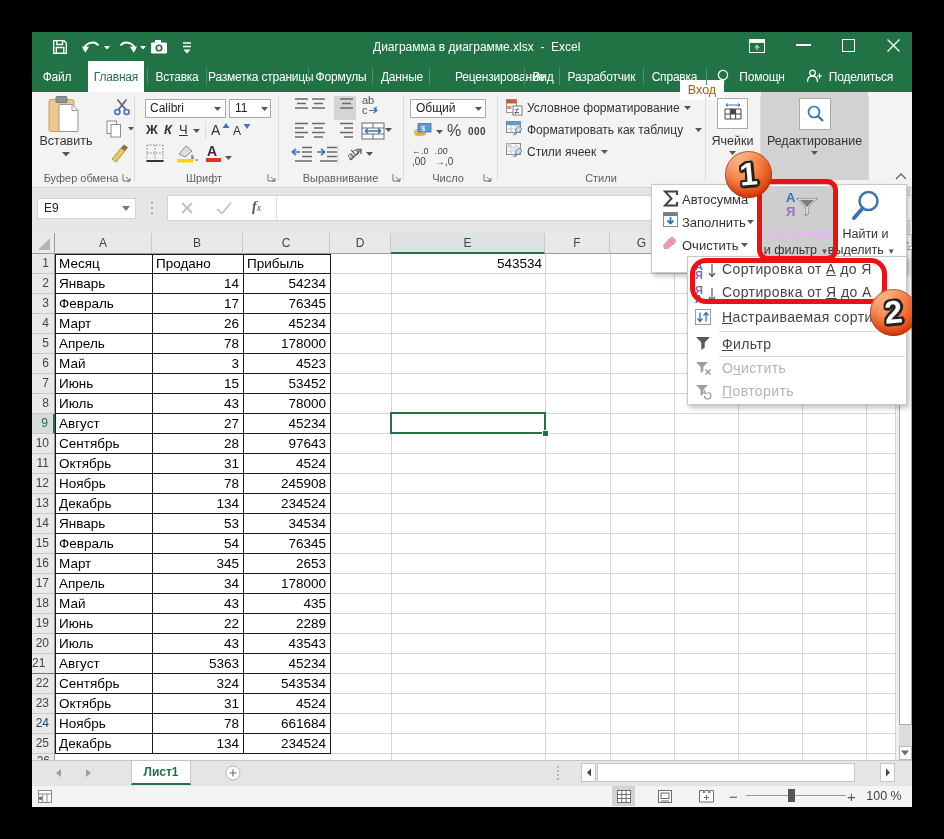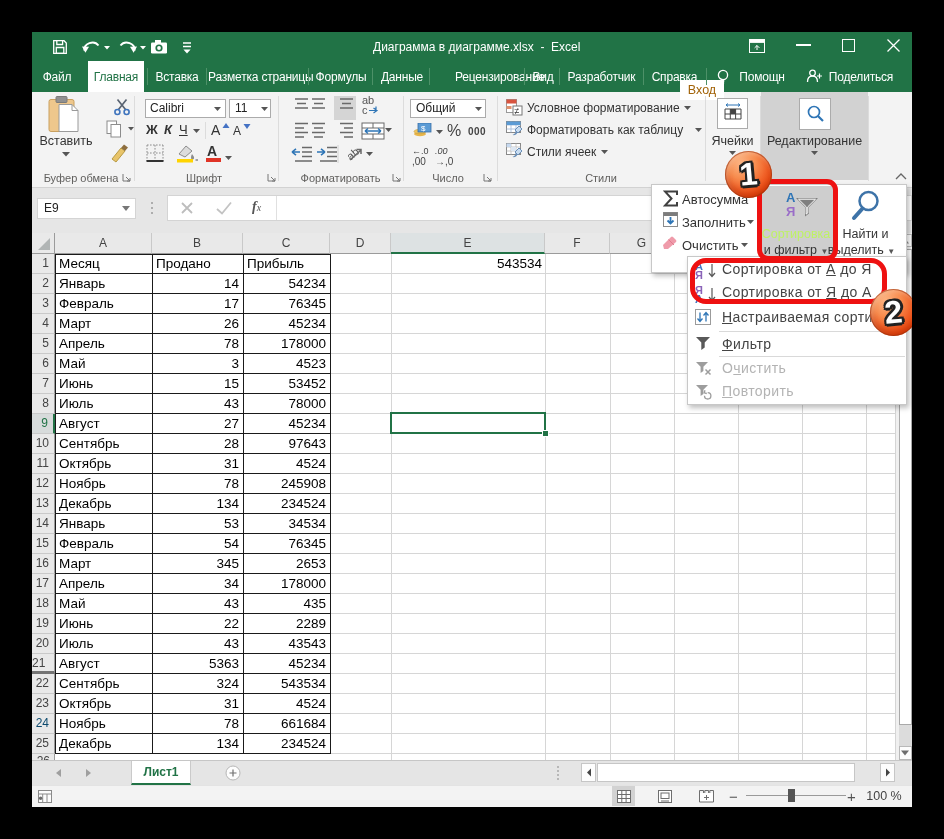--- a/index.html
+++ b/index.html
@@ -116,21 +116,21 @@
 <div class="gdiv" style="left:134px;top:96px;height:85px;"></div>
 <div class="gdiv" style="left:278px;top:96px;height:85px;"></div>
 <div class="gdiv" style="left:403px;top:96px;height:85px;"></div>
 <div class="gdiv" style="left:497px;top:96px;height:85px;"></div>
 <div class="gdiv" style="left:705px;top:96px;height:85px;"></div>
 <div class="gdiv" style="left:760px;top:96px;height:85px;"></div>
 <div class="gdiv" style="left:868px;top:96px;height:85px;"></div>
 
 <div class="glabel" style="left:32px;top:172px;width:98px;">Буфер обмена</div>
 <div class="glabel" style="left:134px;top:172px;width:140px;">Шрифт</div>
-<div class="glabel" style="left:278px;top:172px;width:125px;">Форматировать</div>
+<div class="glabel" style="left:278px;top:172px;width:125px;">Выравнивание</div>
 <div class="glabel" style="left:403px;top:172px;width:90px;">Число</div>
 <div class="glabel" style="left:497px;top:172px;width:208px;">Стили</div>
 
 <svg class="abs" style="left:122px;top:173px;" width="9" height="9">
     <path d="M1 1 v7 h7 M4 4 l4 4 M8 5 v3 h-3" stroke="#777" fill="none"></path>
   </svg>
 <svg class="abs" style="left:267px;top:173px;" width="9" height="9">
     <path d="M1 1 v7 h7 M4 4 l4 4 M8 5 v3 h-3" stroke="#777" fill="none"></path>
   </svg>
 <svg class="abs" style="left:392px;top:173px;" width="9" height="9">
@@ -372,21 +372,21 @@
 <div class="abs" style="left:32px;top:454px;width:23px;height:20px;background:#e9e9e9;border-right:1px solid #9b9b9b;border-bottom:1px solid #c9c9c9;line-height:19px;text-align:right;padding-right:5px;font-size:12px;color:#444;">11</div>
 <div class="abs" style="left:32px;top:474px;width:23px;height:20px;background:#e9e9e9;border-right:1px solid #9b9b9b;border-bottom:1px solid #c9c9c9;line-height:19px;text-align:right;padding-right:5px;font-size:12px;color:#444;">12</div>
 <div class="abs" style="left:32px;top:494px;width:23px;height:20px;background:#e9e9e9;border-right:1px solid #9b9b9b;border-bottom:1px solid #c9c9c9;line-height:19px;text-align:right;padding-right:5px;font-size:12px;color:#444;">13</div>
 <div class="abs" style="left:32px;top:514px;width:23px;height:20px;background:#e9e9e9;border-right:1px solid #9b9b9b;border-bottom:1px solid #c9c9c9;line-height:19px;text-align:right;padding-right:5px;font-size:12px;color:#444;">14</div>
 <div class="abs" style="left:32px;top:534px;width:23px;height:20px;background:#e9e9e9;border-right:1px solid #9b9b9b;border-bottom:1px solid #c9c9c9;line-height:19px;text-align:right;padding-right:5px;font-size:12px;color:#444;">15</div>
 <div class="abs" style="left:32px;top:554px;width:23px;height:20px;background:#e9e9e9;border-right:1px solid #9b9b9b;border-bottom:1px solid #c9c9c9;line-height:19px;text-align:right;padding-right:5px;font-size:12px;color:#444;">16</div>
 <div class="abs" style="left:32px;top:574px;width:23px;height:20px;background:#e9e9e9;border-right:1px solid #9b9b9b;border-bottom:1px solid #c9c9c9;line-height:19px;text-align:right;padding-right:5px;font-size:12px;color:#444;">17</div>
 <div class="abs" style="left:32px;top:594px;width:23px;height:20px;background:#e9e9e9;border-right:1px solid #9b9b9b;border-bottom:1px solid #c9c9c9;line-height:19px;text-align:right;padding-right:5px;font-size:12px;color:#444;">18</div>
 <div class="abs" style="left:32px;top:614px;width:23px;height:20px;background:#e9e9e9;border-right:1px solid #9b9b9b;border-bottom:1px solid #c9c9c9;line-height:19px;text-align:right;padding-right:5px;font-size:12px;color:#444;">19</div>
 <div class="abs" style="left:32px;top:634px;width:23px;height:20px;background:#e9e9e9;border-right:1px solid #9b9b9b;border-bottom:1px solid #c9c9c9;line-height:19px;text-align:right;padding-right:5px;font-size:12px;color:#444;">20</div>
-<div class="abs" style="left:32px;top:654px;width:23px;height:20px;background:#e9e9e9;border-right:1px solid #9b9b9b;border-bottom:3px solid #737373;line-height:19px;text-align:right;padding-right:22px;font-size:12px;color:#444;">21</div>
+<div class="abs" style="left:32px;top:654px;width:23px;height:20px;background:#e9e9e9;border-right:1px solid #9b9b9b;border-bottom:1px solid #737373;line-height:19px;text-align:right;padding-right:22px;font-size:12px;color:#444;">21</div>
 <div class="abs" style="left:32px;top:674px;width:23px;height:20px;background:#e9e9e9;border-right:1px solid #9b9b9b;border-bottom:1px solid #c9c9c9;line-height:19px;text-align:right;padding-right:5px;font-size:12px;color:#444;">22</div>
 <div class="abs" style="left:32px;top:694px;width:23px;height:20px;background:#e9e9e9;border-right:1px solid #9b9b9b;border-bottom:1px solid #c9c9c9;line-height:19px;text-align:right;padding-right:5px;font-size:12px;color:#444;">23</div>
 <div class="abs" style="left:32px;top:714px;width:23px;height:20px;background:#e9e9e9;border-right:1px solid #9b9b9b;border-bottom:1px solid #c9c9c9;line-height:19px;text-align:right;padding-right:5px;font-size:12px;color:#0c4a6e;">24</div>
 <div class="abs" style="left:32px;top:734px;width:23px;height:20px;background:#e9e9e9;border-right:1px solid #9b9b9b;border-bottom:1px solid #c9c9c9;line-height:19px;text-align:right;padding-right:5px;font-size:12px;color:#444;">25</div>
 <div class="abs" style="left:32px;top:754px;width:23px;height:6px;background:#e9e9e9;border-right:1px solid #9b9b9b;overflow:hidden;">
     <div style="position:absolute;left:0;top:0;width:18px;text-align:right;font-size:12px;color:#444;">26</div>
   </div>
 <div class="gl-v" style="left:391px;top:254px;height:506px;"></div>
 <div class="gl-v" style="left:545px;top:254px;height:506px;"></div>
 <div class="gl-v" style="left:610px;top:254px;height:506px;"></div>
@@ -614,21 +614,21 @@
     <path d="M0 0 h7 l-3.5 4 z" fill="#555"></path>
   </svg>
 
 <div class="abs" style="left:759px;top:186px;width:74px;height:70px;background:#cecece;"></div>
 <div class="abs" style="left:786px;top:190px;font-size:13px;font-weight:bold;color:#2e75b6;">А</div>
 <div class="abs" style="left:786px;top:204px;font-size:13px;font-weight:bold;color:#9a6dc8;">Я</div>
 <svg class="abs" style="left:795px;top:197px;" width="24" height="20" viewBox="0 0 24 20">
   <path d="M1 1 L23 1 L14 10 L14 16.5 L10 19.5 L10 10 Z" fill="#7f7f7f"></path>
   <path d="M3.5 2.2 L20.5 2.2 L12.8 9.8 L12.8 15.9 L11.2 17.1 L11.2 9.8 Z" fill="none" stroke="#fff" stroke-width="1"></path>
 </svg>
-<div class="abs" style="left:759px;top:227px;width:74px;text-align:center;font-size:12.5px;color:#bef264;">Сортировка</div>
+<div class="abs" style="left:759px;top:227px;width:74px;text-align:center;font-size:12.5px;color:#f0abfc;">Сортировка</div>
 <div class="abs" style="left:759px;top:243px;width:74px;text-align:center;font-size:12.5px;color:#333;">и фильтр <span style="font-size:8px;color:#555;">▼</span></div>
 
 <svg class="abs" style="left:851px;top:189px;" width="32" height="32" viewBox="0 0 32 32">
   <circle cx="17.5" cy="12" r="9" fill="none" stroke="#3d73a8" stroke-width="2.5"></circle>
   <path d="M11.5 19.5 L3 29" stroke="#3d73a8" stroke-width="4" stroke-linecap="round"></path>
 </svg>
 <div class="abs" style="left:830px;top:227px;width:71px;text-align:center;font-size:12.5px;color:#333;">Найти и</div>
 <div class="abs" style="left:826px;top:243px;width:71px;text-align:center;font-size:12.5px;color:#333;">выделить <span style="font-size:8px;color:#555;">▼</span></div>
 
 <div class="panel" style="left:687px;top:256px;width:220px;height:149px;"></div>

